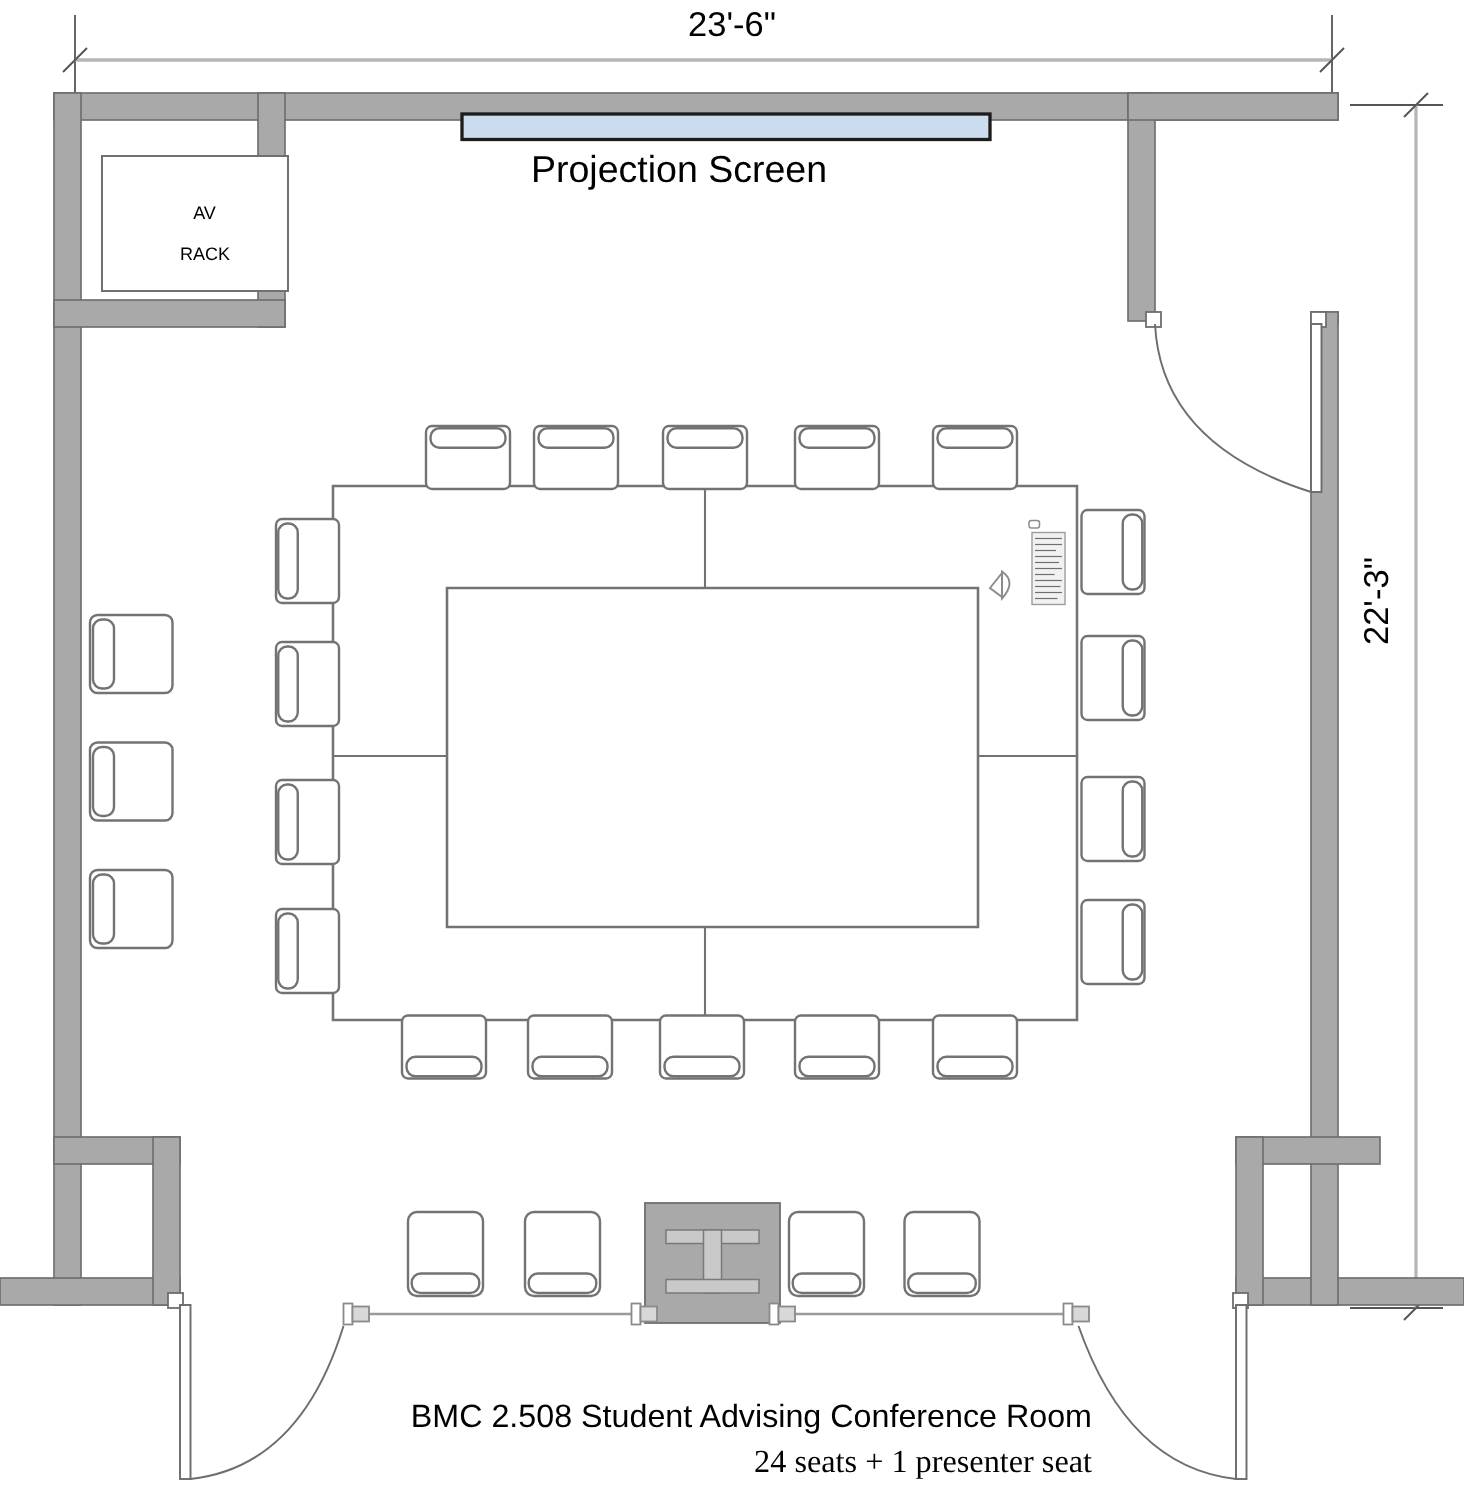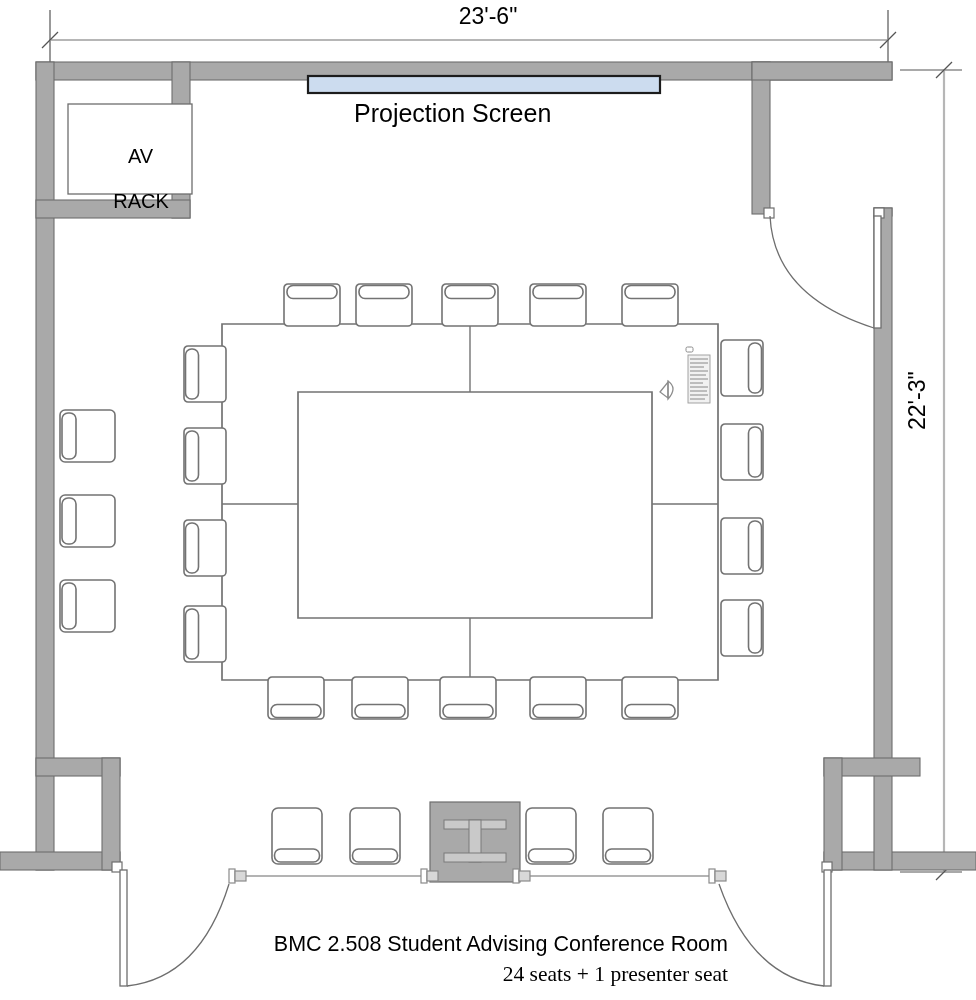--- a/index.html
+++ b/index.html
@@ -46,21 +46,21 @@
   }
   #screen-label {
     left: 306px; top: 99px;
     font-size: 25px;
     margin-left: 48px;
   }
   #avrack-label {
     left: 70px; top: 123px;
     width: 120px;
     text-align: center;
-    font-size: 20px;
+    font-size: 12px;
   }
   #caption-line-1 {
     left: 0; top: 932px; width: 728px;
     text-align: right;
     font-size: 21.5px;
   }
   #caption-line-2 {
     left: 0; top: 962px; width: 728px;
     text-align: right;
     font-size: 21.5px;

